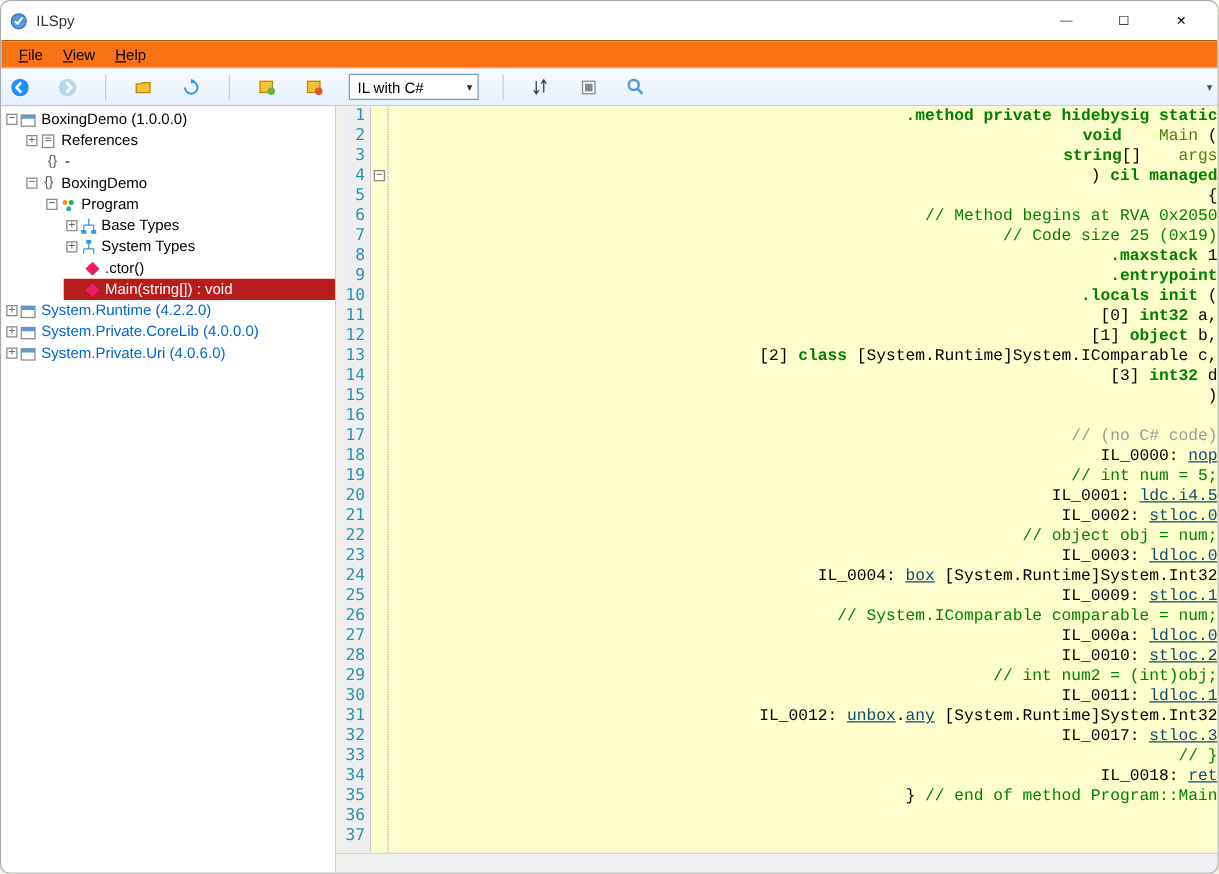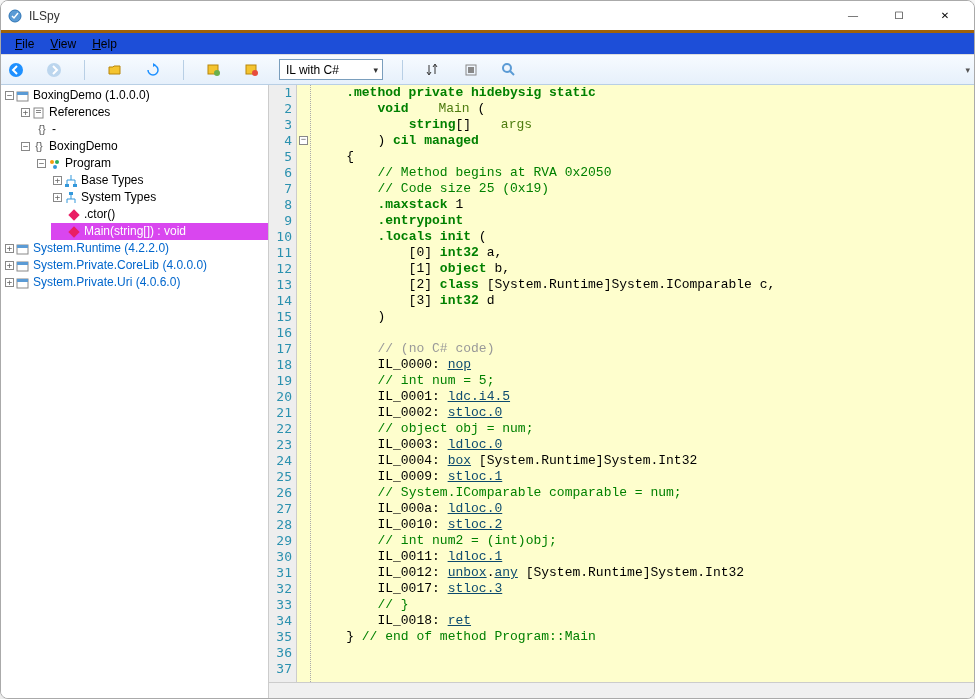--- a/index.html
+++ b/index.html
@@ -1,51 +1,51 @@
 <!DOCTYPE html>
 <html><head>
 <meta charset="utf-8">
 <style>
 * { box-sizing: border-box; margin: 0; padding: 0; }
 body { font-family: "Segoe UI", Tahoma, sans-serif; font-size: 12px; background: #fff; overflow: hidden; }
 .window { width: 975px; height: 699px; border: 1px solid #aaa; display: flex; flex-direction: column; background: #fff; box-shadow: 0 4px 18px rgba(0,0,0,0.2); border-radius: 8px; overflow:hidden;}
-.titlebar { height: 32px; display: flex; align-items: center; padding: 0 6px; background: #fff; border-bottom: 3px solid #a16207; }
+.titlebar { height: 32px; display: flex; align-items: center; padding: 0 6px; background: #fff; border-bottom: 1px solid #a16207; }
 .titlebar .app-icon { width: 16px; height: 16px; margin-right: 6px; display: flex; align-items: center; justify-content: center; }
 .titlebar .title { font-size: 12px; color: #333; flex: 1; }
 .titlebar .winbtns { display: flex; }
 .titlebar .winbtn { width: 46px; height: 30px; display: flex; align-items: center; justify-content: center; font-family: "Segoe UI Symbol"; font-size: 10px; color: #000; }
-.menubar { height: 22px; display: flex; align-items: center; padding: 0 6px; background: #1d4ed8; border-bottom: 1px solid #ddd; }
+.menubar { height: 22px; display: flex; align-items: center; padding: 0 6px; background: #f97316; border-bottom: 1px solid #ddd; }
 .menubar .menuitem { padding: 2px 8px; font-size: 12px; color: #000; }
 .menubar .menuitem u { text-decoration: underline; }
 .toolbar { height: 30px; background: linear-gradient(#f7fbff, #e6f0fb); border-bottom: 1px solid #b8cfe5; display: flex; align-items: center; padding: 0 4px; gap: 16px; position: relative;}
 .toolbar .tb-btn { width: 22px; height: 22px; display: flex; align-items: center; justify-content: center; border-radius: 2px; }
 .toolbar .dropdown { height: 21px; border: 1px solid #7a9ebd; background: #fff; font-size: 12px; display: flex; align-items: center; padding: 0 16px 0 6px; cursor: default; width: 104px; position: relative;}
 .toolbar .dropdown::after { content:"▾"; position:absolute; right:4px; font-size:9px; color:#333;}
 .toolbar .sep { width: 1px; height: 20px; background: #b8cfe5; margin: 0 3px; }
 .toolbar .overflow { position:absolute; right:4px; font-size:9px; color:#555;}
 .content { flex: 1; display: flex; min-height: 0; }
 .tree-panel { width: 268px; background: #fff; border-right: 1px solid #ccc; overflow: auto; font-size: 12px; padding: 2px 0; }
 .tree ul { list-style: none; padding-left: 16px; }
 .tree > ul { padding-left: 2px; }
 .tree li { white-space: nowrap; line-height: 17px; }
 .tree .node { display: flex; align-items: center; padding: 0px 2px; }
 .tree .exp { width: 12px; height: 12px; display: flex; align-items: center; justify-content: center; font-size: 9px; color: #666; margin-right: 1px; font-family: monospace;}
 .tree .exp.box { border:1px solid #888; width:9px; height:9px; line-height:7px; font-size:9px; text-align:center; background:#fff;}
 .tree .ic { width: 16px; height: 16px; margin-right: 2px; display: flex; align-items: center; justify-content: center; font-size: 11px; }
 .tree .lbl { color: #000; }
 .tree .lbl.link { color: #0066cc; }
-.tree .selected { background: #d946ef; }
+.tree .selected { background: #b91c1c; }
 .tree .selected .lbl { color: #fff; }
 .code-panel { flex: 1; display: flex; flex-direction:column; min-width:0;}
 .code-area { flex:1; display:flex; background: #FEFECD; overflow: auto; font-family: Consolas, "Courier New", monospace; font-size: 13px; position:relative;}
 .gutter { background: #eee; color: #2b91af; text-align: right; padding: 0 4px 0 2px; user-select: none; border-right: 1px solid #ccc; font-family: Consolas, monospace; min-width:28px;}
 .gutter .ln { height: 16px; line-height: 16px; }
 .foldcol { width: 14px; background: #fefecd; border-right: 1px dotted #aaa; position:relative;}
 .foldbox { position:absolute; left:2px; width:9px; height:9px; border:1px solid #888; background:#fff; font-size:9px; line-height:7px; text-align:center; color:#555;}
-.codelines { flex:1; padding-left: 4px; }
+.codelines { flex:1; padding-left: 4px; text-align: right; }
 .cl { height: 16px; line-height: 16px; white-space: pre; }
 .k { color: #008000; font-weight: bold; }
 .cm { color: #008000; }
 .cmg { color: #999; }
 .op { color: #000; }
 .nm { color: #4d7c0f; margin-left: 22px; }
 .instr { color: #0c4a6e; text-decoration: underline; }
 .scroll-bottom { height:16px; background:#f0f0f0; border-top:1px solid #ccc;}
 svg { display:block; }
 </style>

